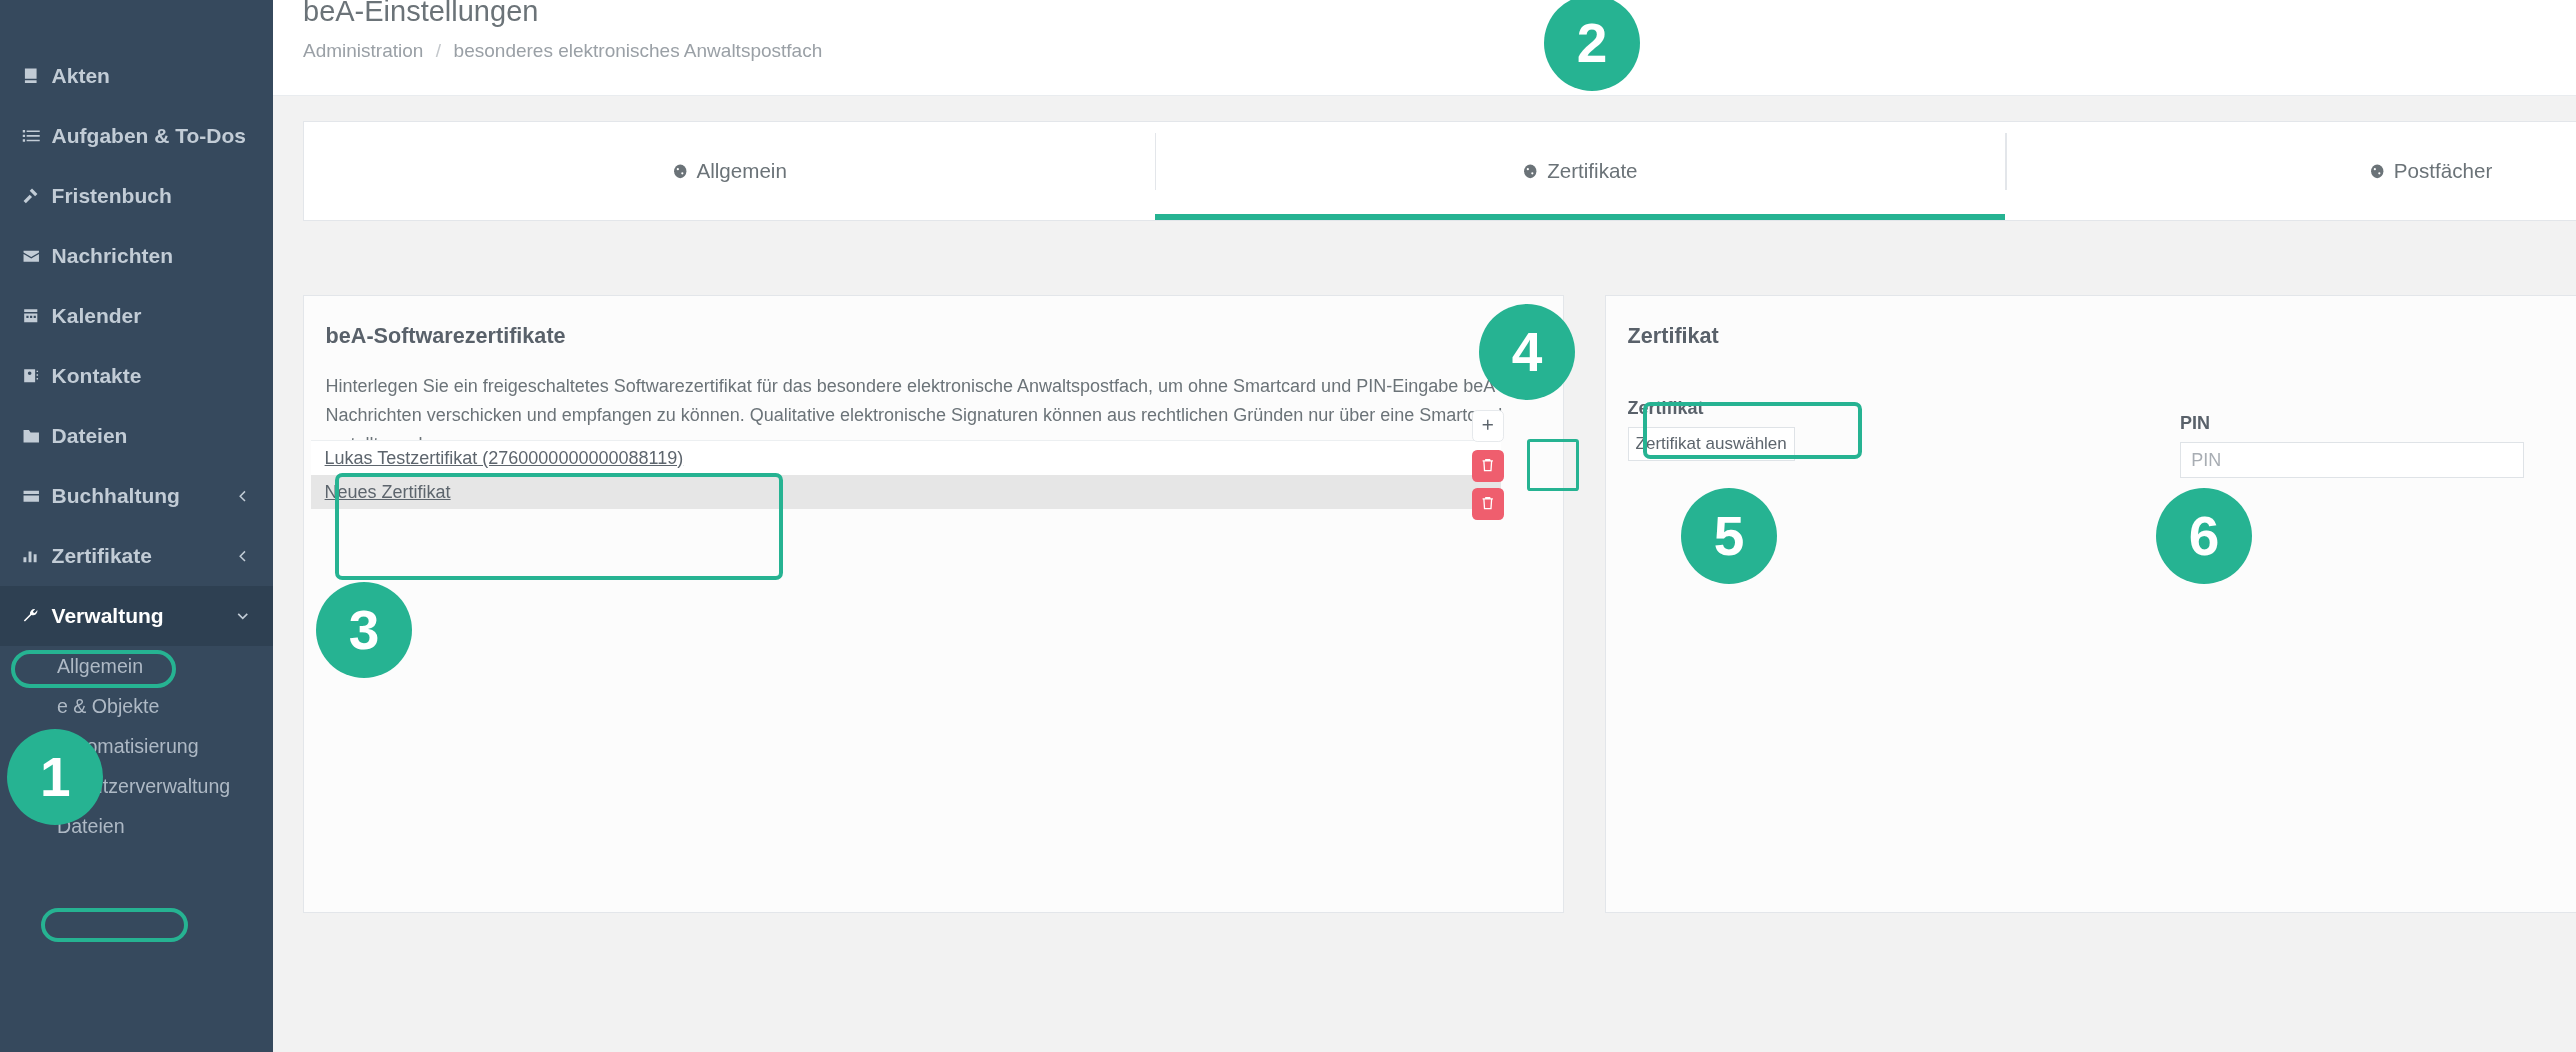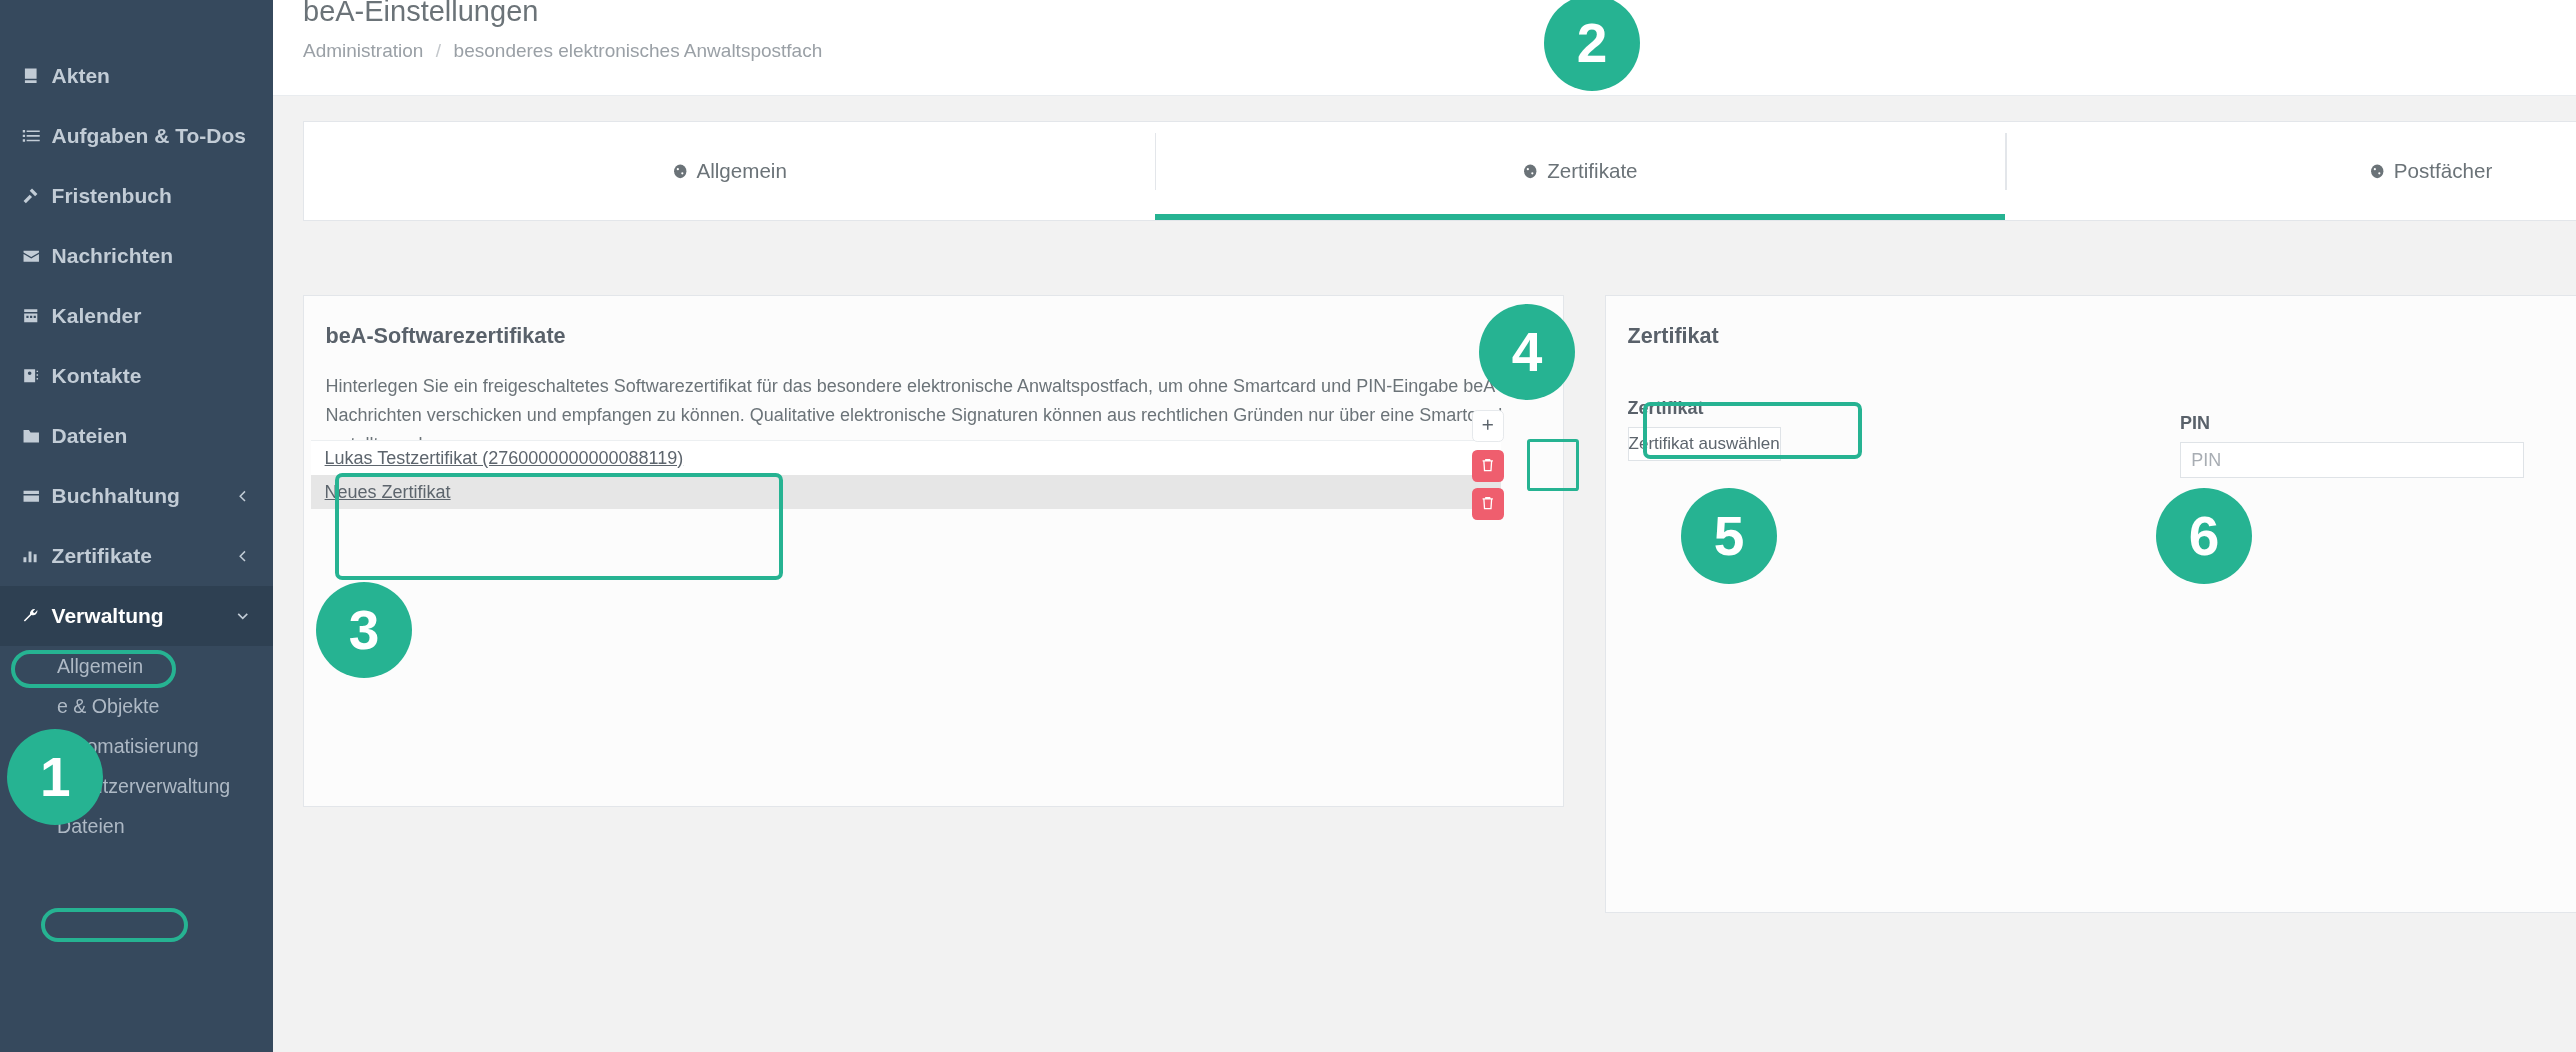--- a/index.html
+++ b/index.html
@@ -154,21 +154,21 @@
     left: 0; right: 0; bottom: 0;
     height: 5.7px;
     background: #26b392;
   }
 
   
   #panel-left {
     position: absolute;
     left: 30px; top: 295px;
     width: 1261px;
-    height: 512px;
+    height: 618px;
     background: #fcfcfc;
     border: 1.5px solid #e3e6ea;
   }
   #panel-right {
     position: absolute;
     left: 1332px; top: 295px;
     width: 1252px;
     height: 618px;
     background: #fcfcfc;
     border: 1.5px solid #e3e6ea;
@@ -249,21 +249,21 @@
     display: flex;
     align-items: center;
     height: 34px;
   }
   #file-select-btn {
     background: #ffffff;
     border: 1px solid #dfe3e7;
     color: #5d656d;
     font-size: 17px;
     height: 34px;
-    padding: 0 0;
+    padding: 0 7px;
     display: flex;
     align-items: center;
     white-space: nowrap;
   }
   #file-name {
     font-size: 18px;
     font-weight: bold;
     color: #59616a;
     margin-left: 3.1px;
     white-space: nowrap;

